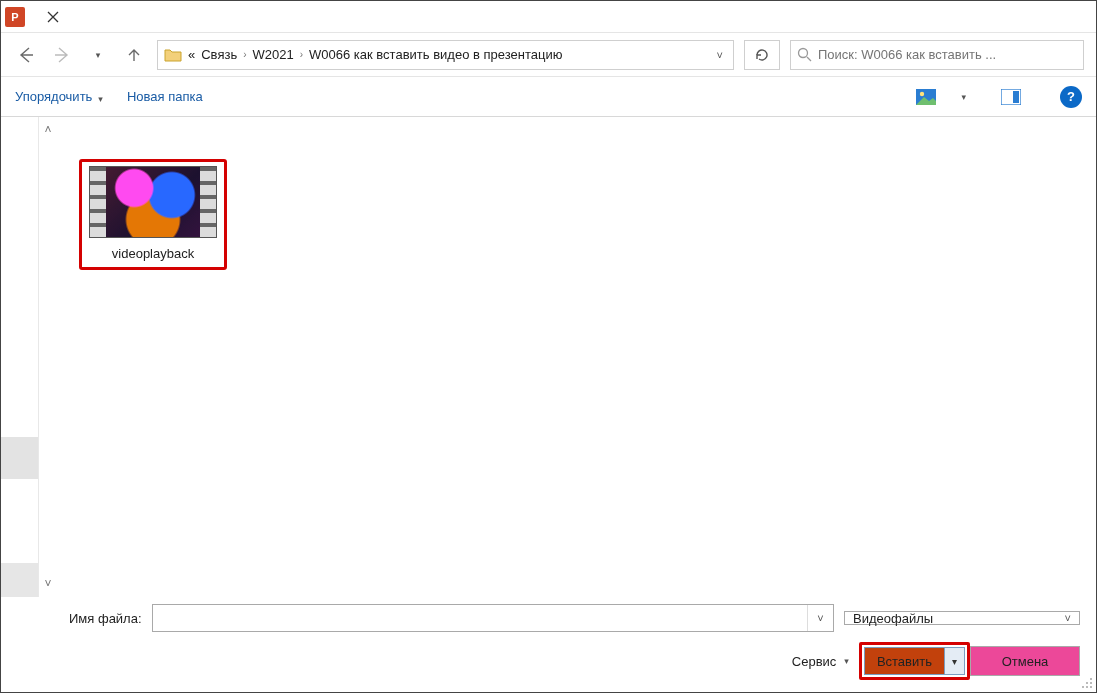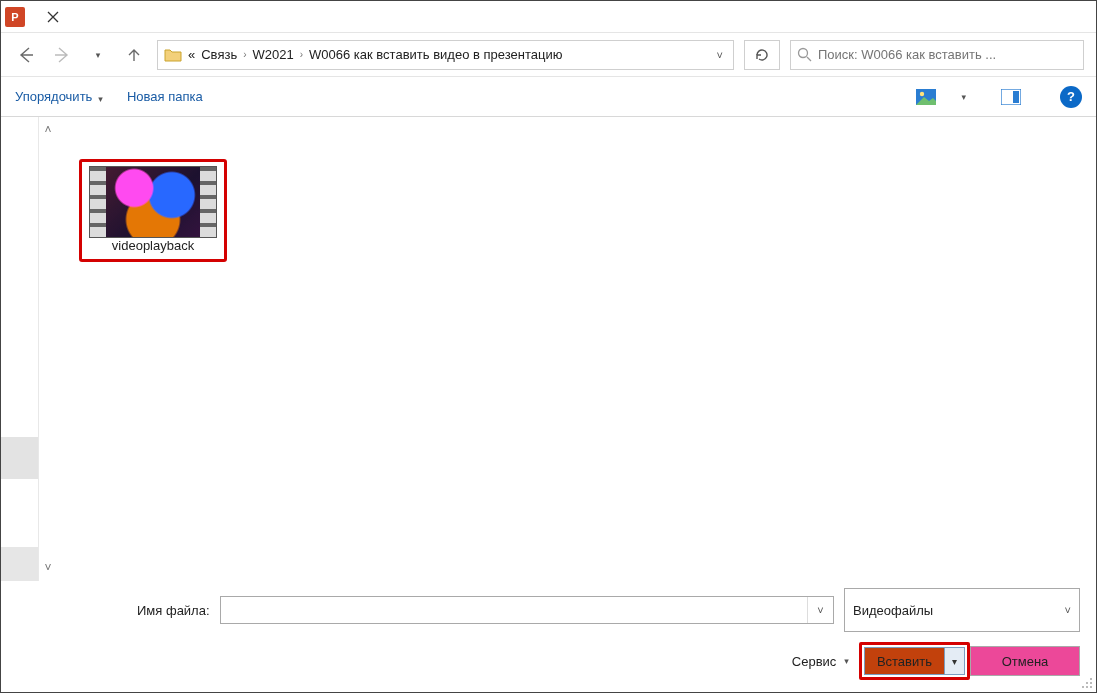--- a/index.html
+++ b/index.html
@@ -188,51 +188,51 @@
   .film-center {
     position: absolute;
     top: 0; bottom: 0; left: 16px; right: 16px;
     background:
       radial-gradient(circle at 30% 30%, #e95ad0 0 18px, transparent 20px),
       radial-gradient(circle at 70% 40%, #3a68e0 0 22px, transparent 24px),
       radial-gradient(circle at 50% 75%, #c97b2a 0 26px, transparent 28px),
       linear-gradient(135deg, #3b1e2e, #1a1228 60%, #2d1634);
     filter: saturate(1.4) blur(0.5px);
   }
-  .file-label { font-size: 13px; text-align: center; word-break: break-word; }
+  .file-label { margin-top: 8px; font-size: 13px; text-align: center; word-break: break-word; }
   .footer {
     border-top: 1px solid transparent;
     padding: 6px 16px 12px 16px;
     display: flex;
     flex-direction: column;
     gap: 10px;
   }
   .row1 {
     display: flex;
     align-items: center;
     gap: 10px;
   }
-  .row1 .lbl { white-space: nowrap; margin-left: 120px; }
+  .row1 .lbl { white-space: nowrap; margin-left: 52px; }
   .fname-combo {
     flex: 1;
     height: 28px;
     border: 1px solid #a9a9a9;
     position: relative;
     display: flex;
     align-items: center;
     background: #fff;
   }
   .fname-combo .drop {
     width: 26px; height: 100%;
     display: flex; align-items: center; justify-content: center;
     font-size: 11px; color: #555;
     border-left: 1px solid #ddd;
   }
   .filter-combo {
-    width: 236px; height: 44px;
+    width: 236px; height: 14px;
     border: 1px solid #a9a9a9;
     display: flex; align-items: center;
     padding: 0 8px;
     gap: 6px;
     background: #fff;
   }
   .filter-combo .drop { margin-left: auto; font-size: 11px; color: #555; }
   .row2 {
     display: flex;
     align-items: center;

